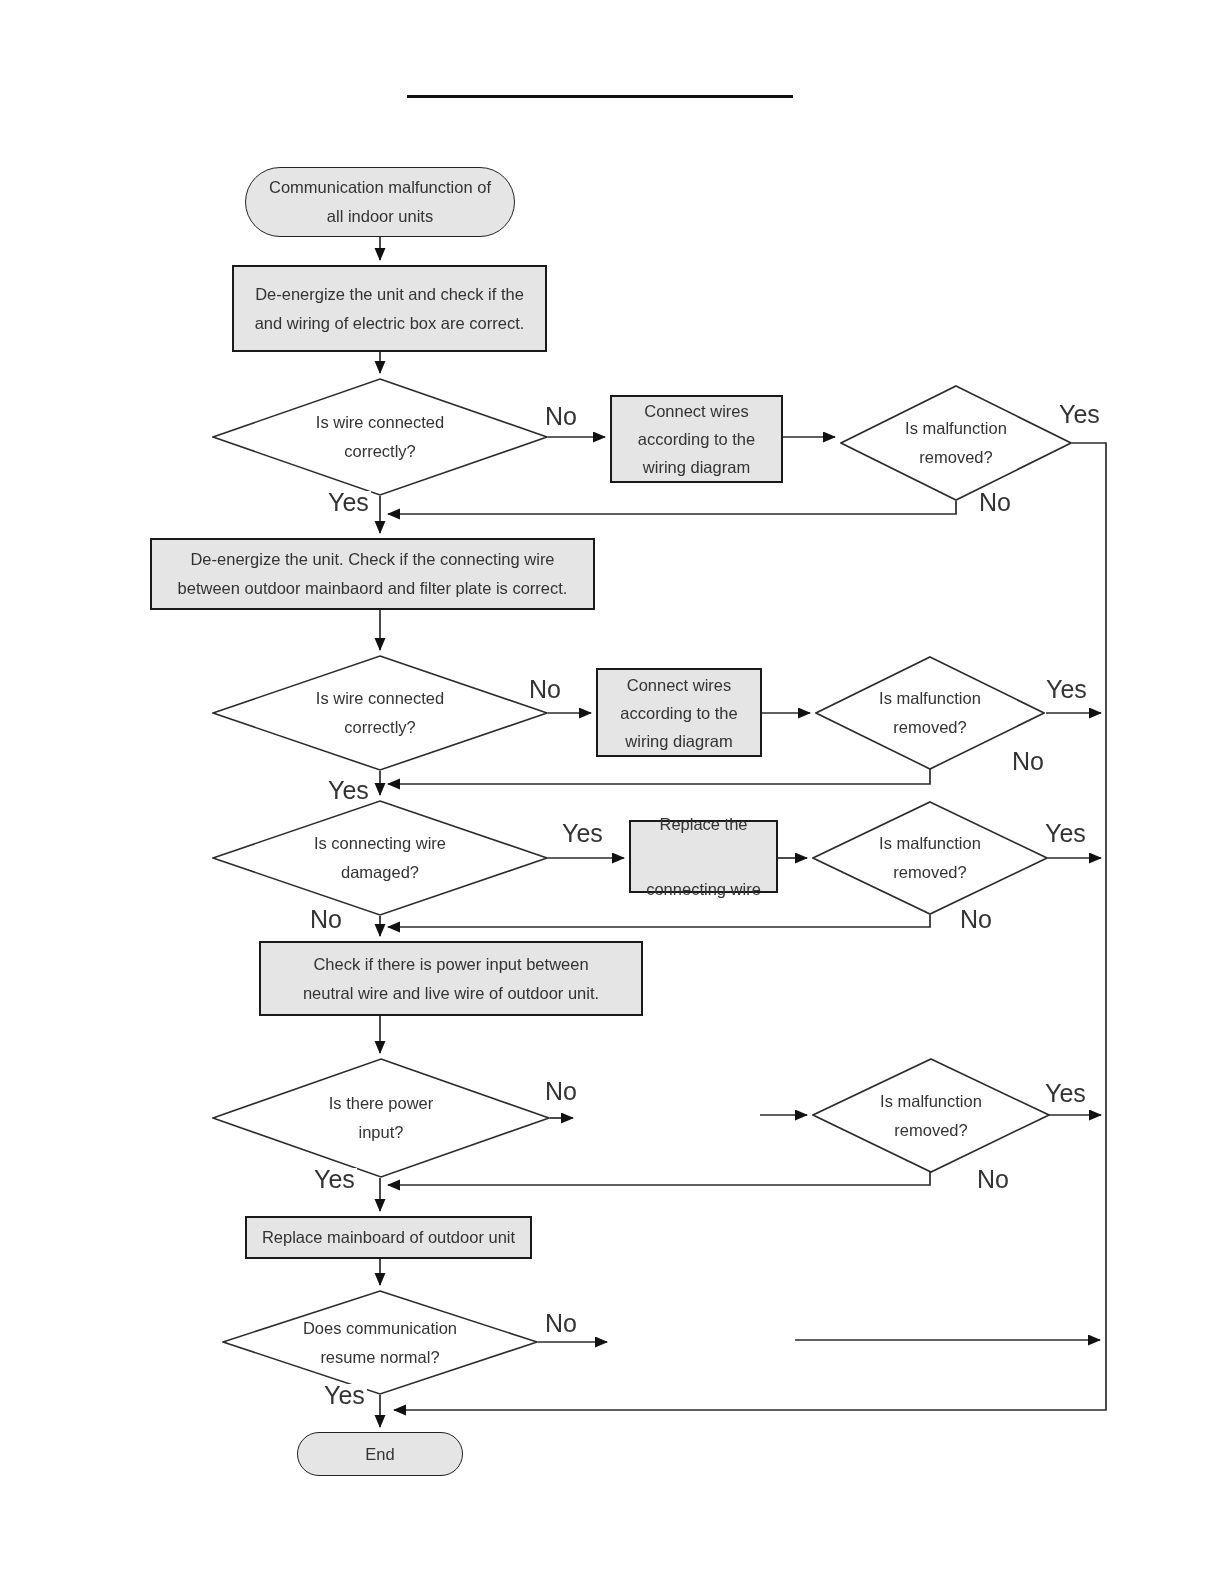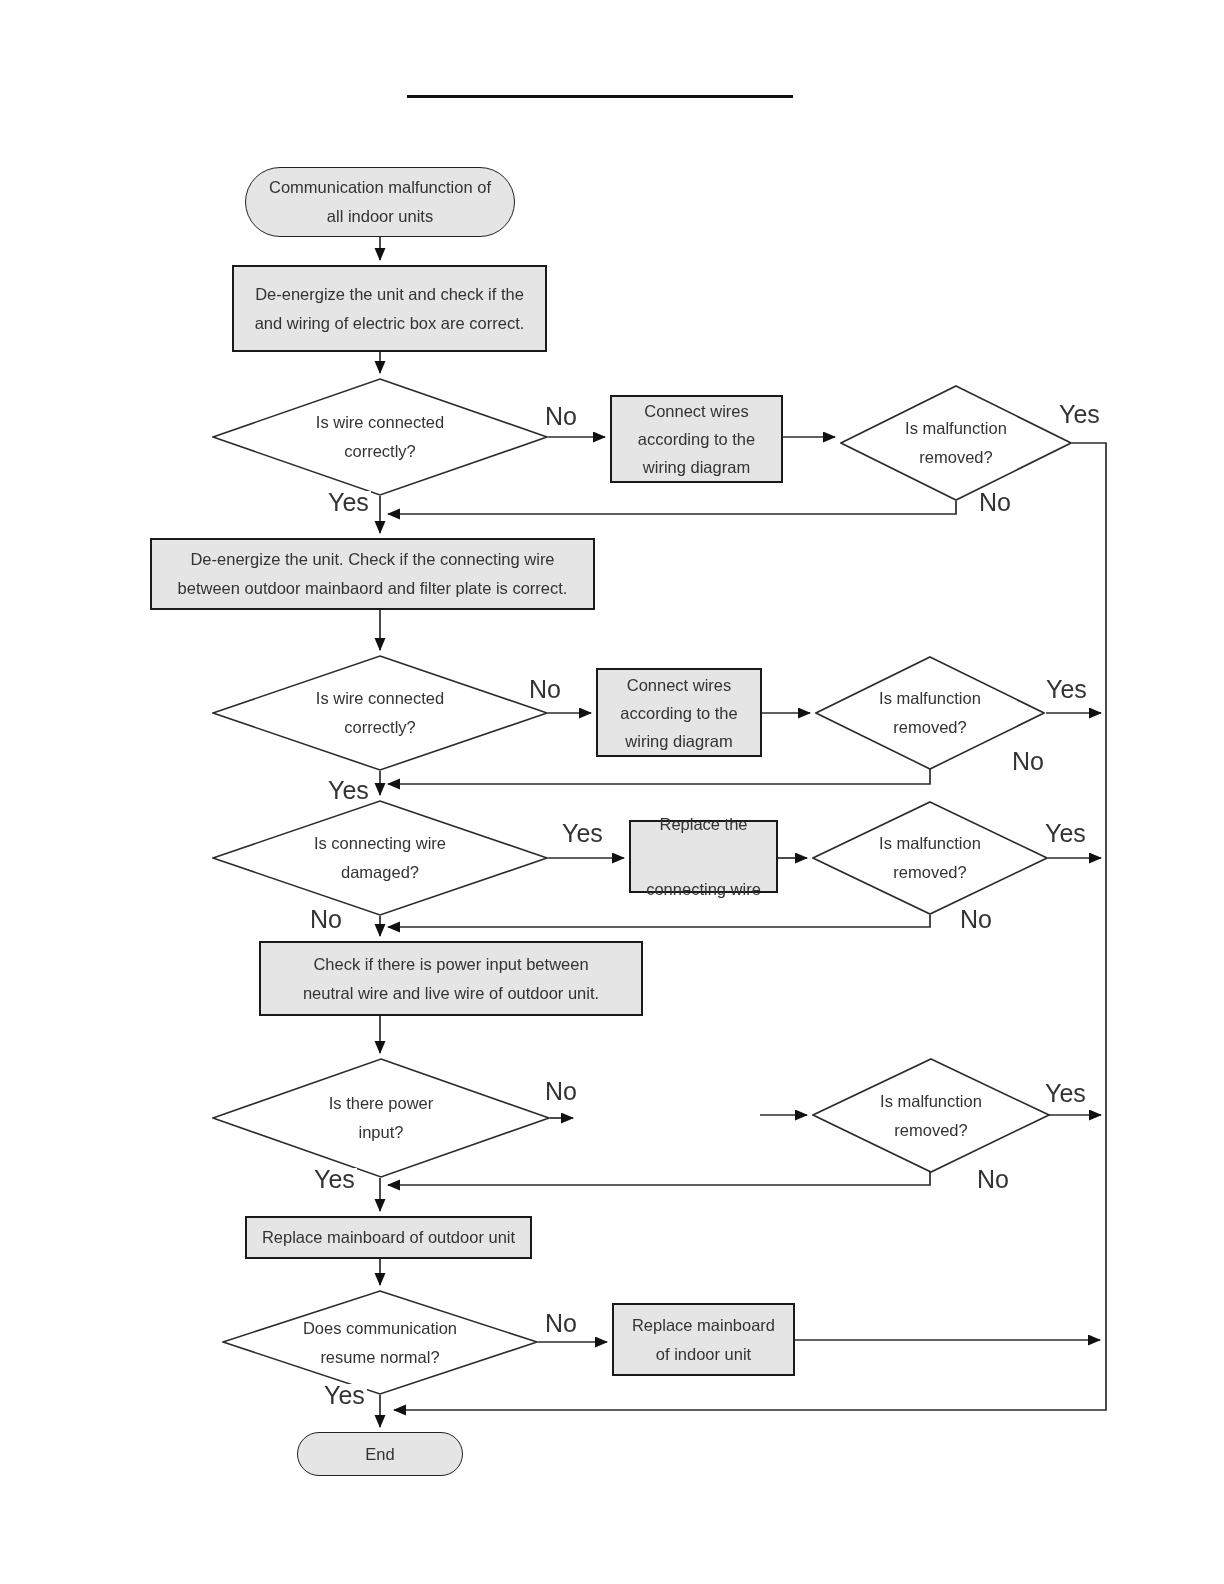--- a/index.html
+++ b/index.html
@@ -190,24 +190,20 @@
   <div class="node decision" style="left:222px;top:1290px;width:316px;height:105px;">
     <svg width="316" height="105">
         <polygon points="158,1 315,52 158,104 1,52" fill="#ffffff" stroke="#2b2b2b" stroke-width="1.6"></polygon>
       </svg>
     <div class="dtext">
       <div class="tline">Does communication</div>
       <div class="tline">resume normal?</div>
     </div>
   </div>
 
-  <div class="node process" style="left:612px;top:1303px;width:183px;height:73px;">
-    <div class="tline">Replace mainboard</div>
-    <div class="tline">of indoor unit</div>
-  </div>
 
   <div class="node terminal" style="left:297px;top:1432px;width:166px;height:44px;border-radius:22px;">
     <div class="tline">End</div>
   </div>
 
   <span class="elabel" style="left:543px;top:405px;">No</span>
   <span class="elabel" style="left:1057px;top:403px;">Yes</span>
   <span class="elabel" style="left:326px;top:491px;">Yes</span>
   <span class="elabel" style="left:977px;top:491px;">No</span>
 

